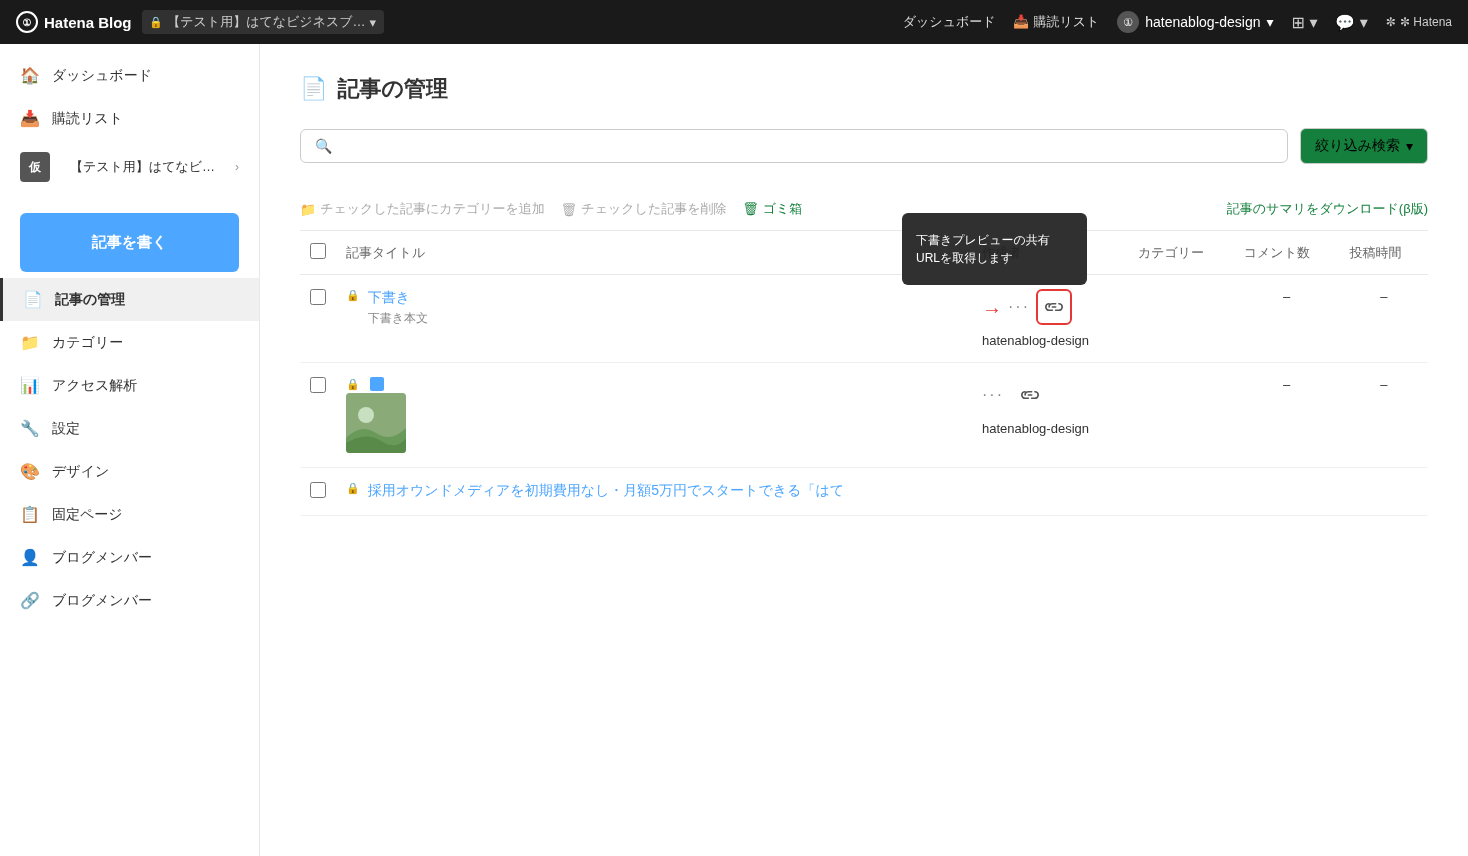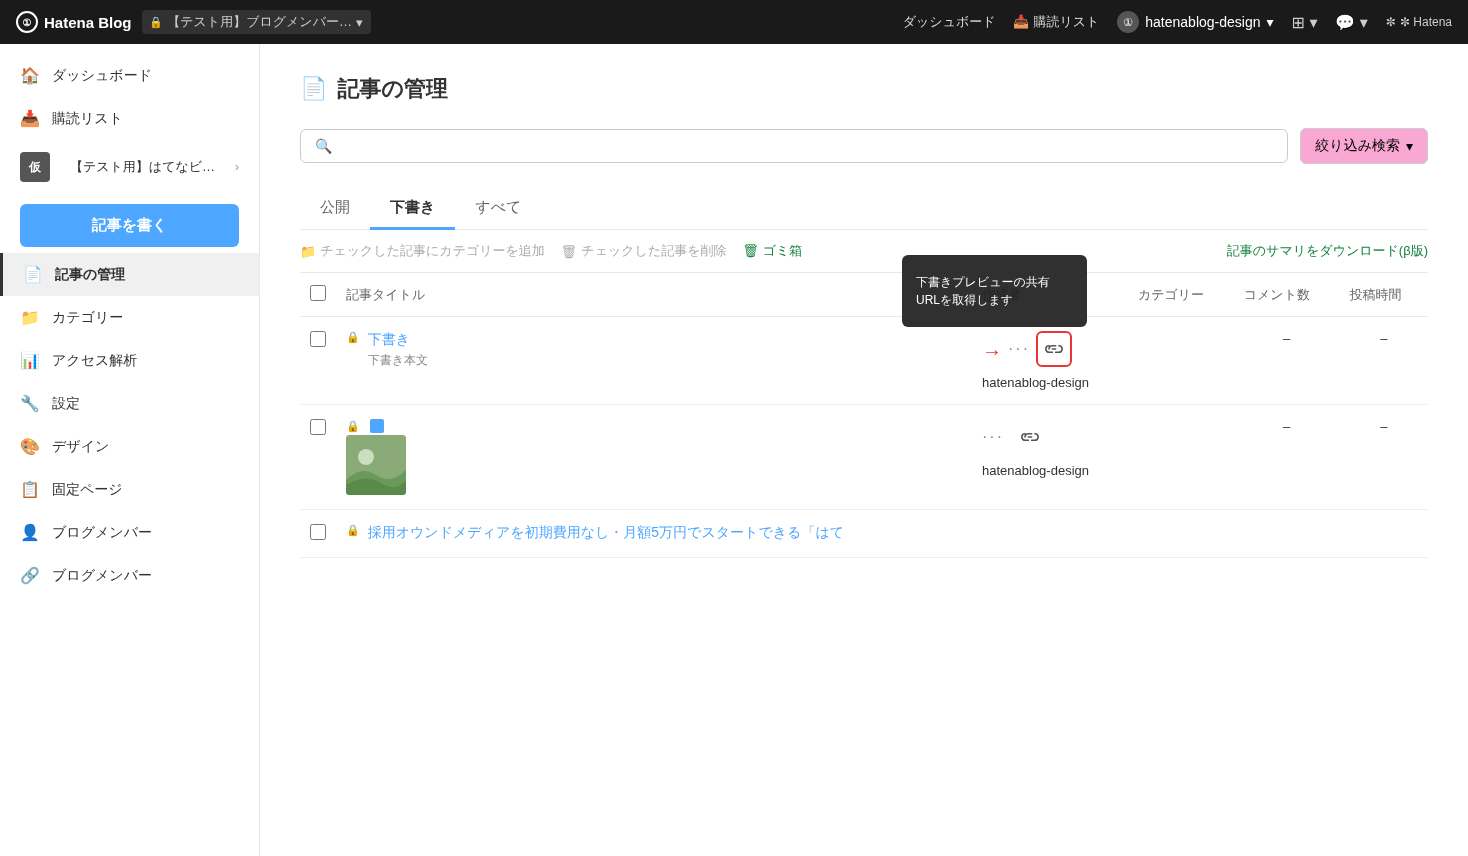--- a/index.html
+++ b/index.html
@@ -62,42 +62,42 @@
       display: flex; align-items: center; gap: 8px;
       padding: 12px 20px; cursor: pointer; color: #333; font-size: 14px;
     }
     .sidebar-blog .blog-icon {
       width: 30px; height: 30px; background: #555; border-radius: 4px;
       display: flex; align-items: center; justify-content: center; color: #fff; font-size: 12px; font-weight: bold;
     }
     .sidebar-blog .blog-name { font-size: 13px; flex: 1; text-align: center; }
     .sidebar-blog .chevron { color: #999; font-size: 12px; }
     .write-btn {
-      margin: 10px 20px 6px; background: #4da6ff; color: #fff;
-      border: none; border-radius: 6px; padding: 12px; width: calc(100% - 40px);
+      margin: 19px 20px 6px; background: #4da6ff; color: #fff;
+      border: none; border-radius: 6px; padding: 20px; width: calc(100% - 40px);
       font-size: 15px; font-weight: bold; cursor: pointer; text-align: center;
     }
 
     
     .main { flex: 1; padding: 30px 40px; background: #fff; }
 
     
     .page-title { display: flex; align-items: center; gap: 10px; font-size: 22px; font-weight: bold; margin-bottom: 24px; }
 
     
     .search-area { display: flex; align-items: center; gap: 12px; margin-bottom: 24px; }
     .search-box {
       flex: 1; display: flex; align-items: center; gap: 8px;
       border: 1px solid #ccc; border-radius: 6px; padding: 8px 14px; background: #fff;
     }
     .search-box input { border: none; outline: none; flex: 1; font-size: 14px; color: #333; }
     .search-box .search-icon { color: #888; }
     .filter-btn {
       display: flex; align-items: center; gap: 6px; border: 1px solid #ccc;
-      border-radius: 6px; padding: 8px 14px; background: #f9a8d4; cursor: pointer; font-size: 14px;
+      border-radius: 6px; padding: 8px 14px; background: #15803d; cursor: pointer; font-size: 14px;
     }
 
     
     .tabs { display: flex; gap: 0; border-bottom: 1px solid #e8e8e8; margin-bottom: 0; }
     .tab {
       padding: 10px 20px; cursor: pointer; font-size: 15px; color: #666;
       border-bottom: 3px solid transparent; margin-bottom: -1px;
     }
     .tab.active { color: #333; border-bottom: 3px solid #4da6ff; font-weight: 600; }
 
@@ -159,21 +159,21 @@
 <body>
 
 <nav class="top-nav">
   <div class="top-nav-left">
     <div class="top-nav-logo">
       <div class="logo-circle">①</div>
       <span>Hatena Blog</span>
     </div>
     <div class="top-nav-blog-name">
       <span class="lock-icon">🔒</span>
-      <span>【テスト用】ブログメンバー…</span>
+      <span>【テスト用】はてなビジネスブ…</span>
       <span>▾</span>
     </div>
   </div>
   <div class="top-nav-right">
     <a>ダッシュボード</a>
     <a>
       <span>📥</span>
       <span>購読リスト</span>
     </a>
     <div class="top-nav-user">
@@ -250,25 +250,20 @@
     <div class="search-area">
       <div class="search-box">
         <span class="search-icon">🔍</span>
       </div>
       <button class="filter-btn">
         <span>絞り込み検索</span>
         <span>▾</span>
       </button>
     </div>
 
-    <div class="tabs">
-      <div class="tab">公開</div>
-      <div class="tab active">下書き</div>
-      <div class="tab">すべて</div>
-    </div>
 
     <div class="toolbar">
       <span class="toolbar-btn">
         <span>📁</span>
         <span>チェックした記事にカテゴリーを追加</span>
       </span>
       <span class="toolbar-btn-danger">
         <span>🗑</span>
         <span>チェックした記事を削除</span>
       </span>

